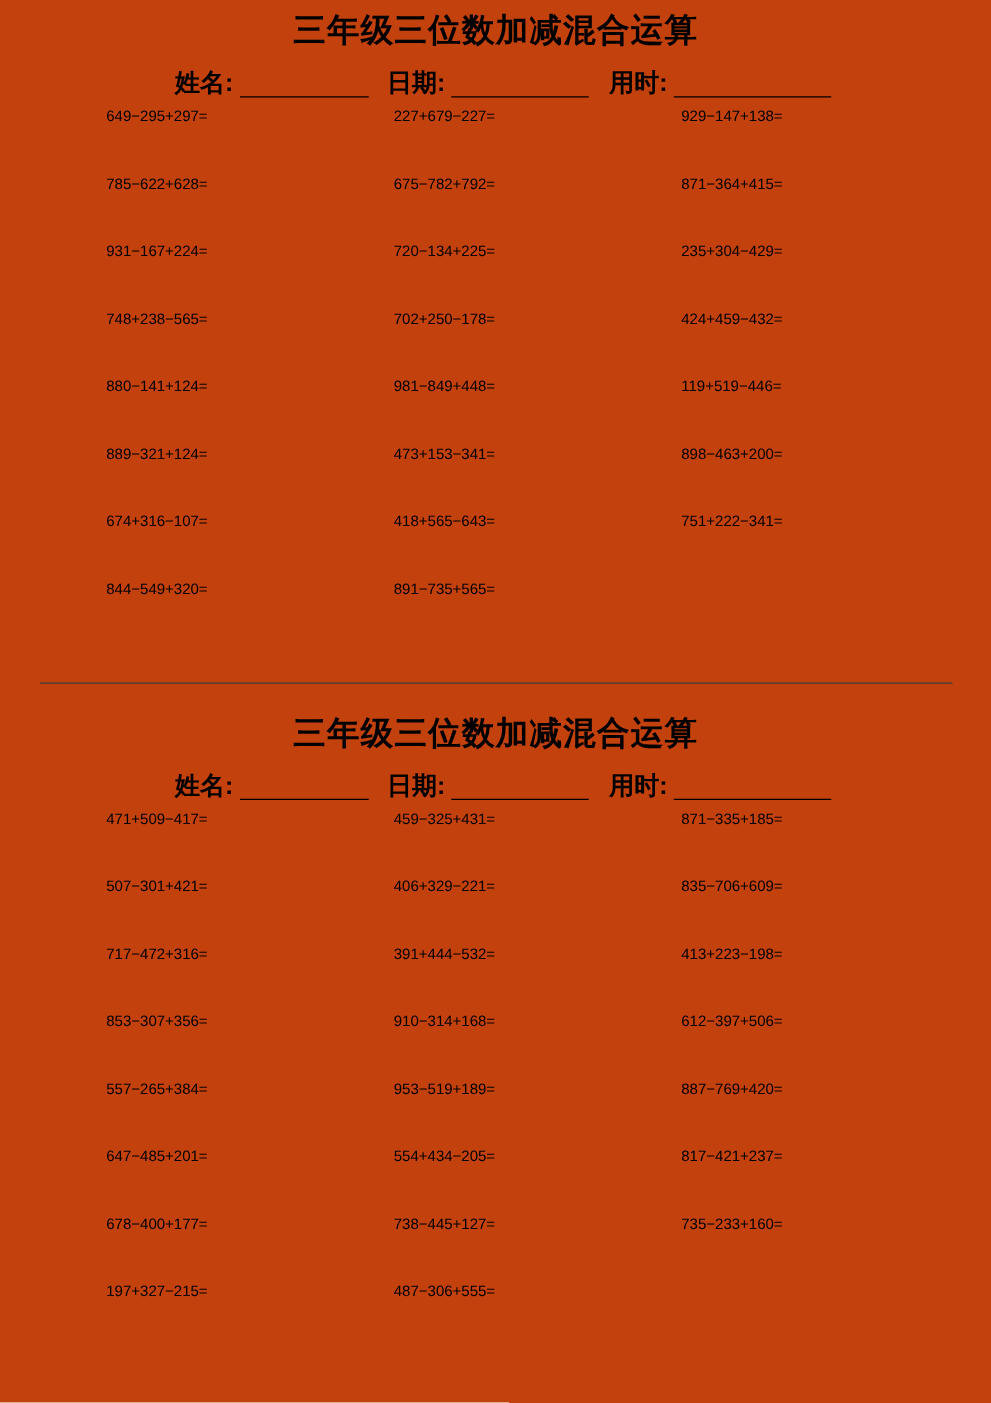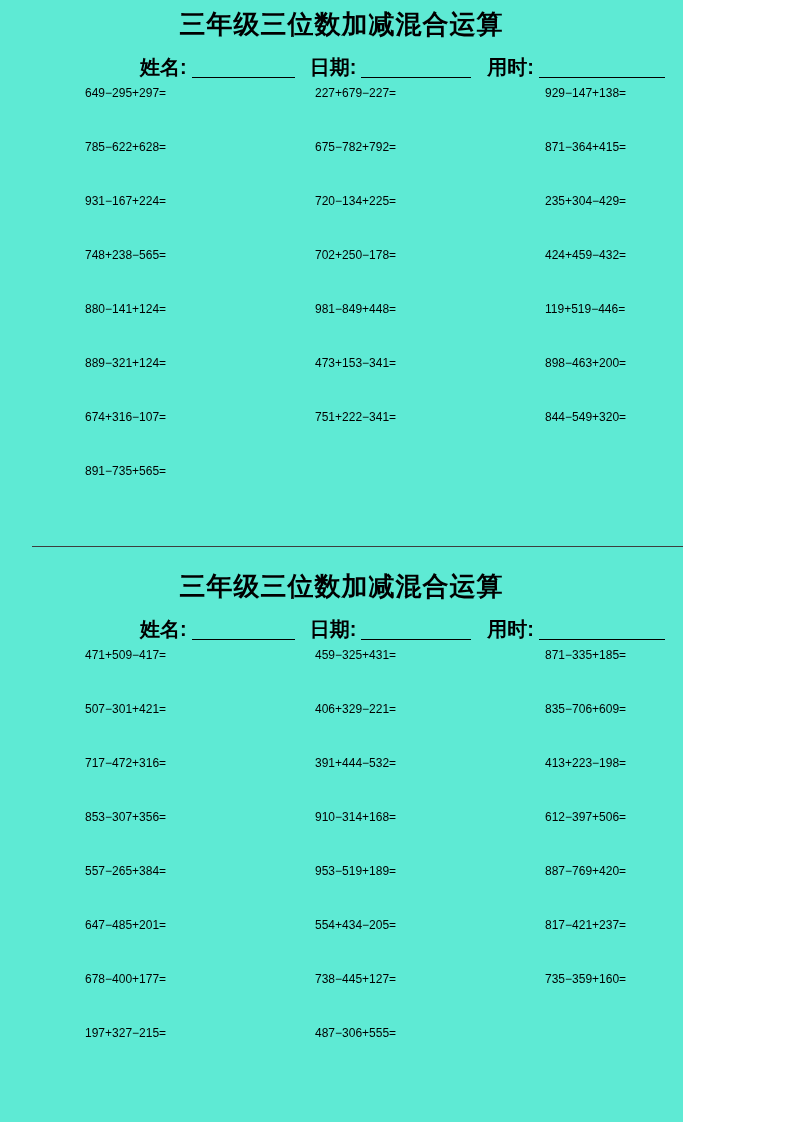--- a/index.html
+++ b/index.html
@@ -1,19 +1,19 @@
 <!DOCTYPE html>
 <html><head>
 <meta charset="utf-8">
 <style>
   html,body { margin:0; padding:0; background:#ffffff; }
   .page {
     position:relative;
-    width:683px; height:1122px;
-    background:#5eead4;
+    width:793px; height:1122px;
+    background:#c2410c;
     color:#000;
     font-family:"Liberation Sans","DejaVu Sans",sans-serif;
     overflow:hidden;
   }
   .section { position:absolute; left:0; width:100%; }
   .section.first  { top:8px; }
   .section.second { top:570px; }
   .title {
     margin:0;
     text-align:center;
@@ -90,20 +90,21 @@
         <div class="cell">748+238−565=</div>
         <div class="cell">702+250−178=</div>
         <div class="cell">424+459−432=</div>
         <div class="cell">880−141+124=</div>
         <div class="cell">981−849+448=</div>
         <div class="cell">119+519−446=</div>
         <div class="cell">889−321+124=</div>
         <div class="cell">473+153−341=</div>
         <div class="cell">898−463+200=</div>
         <div class="cell">674+316−107=</div>
+        <div class="cell">418+565−643=</div>
         <div class="cell">751+222−341=</div>
         <div class="cell">844−549+320=</div>
         <div class="cell">891−735+565=</div>
       </div>
   </div>
 
   <hr class="divider">
 
   <div class="section second">
     <h1 class="title">三年级三位数加减混合运算</h1>
@@ -129,21 +130,21 @@
         <div class="cell">910−314+168=</div>
         <div class="cell">612−397+506=</div>
         <div class="cell">557−265+384=</div>
         <div class="cell">953−519+189=</div>
         <div class="cell">887−769+420=</div>
         <div class="cell">647−485+201=</div>
         <div class="cell">554+434−205=</div>
         <div class="cell">817−421+237=</div>
         <div class="cell">678−400+177=</div>
         <div class="cell">738−445+127=</div>
-        <div class="cell">735−359+160=</div>
+        <div class="cell">735−233+160=</div>
         <div class="cell">197+327−215=</div>
         <div class="cell">487−306+555=</div>
       </div>
   </div>
 
   <div class="footer">第 1 页</div>
 
 </div>
 
 </body></html>

